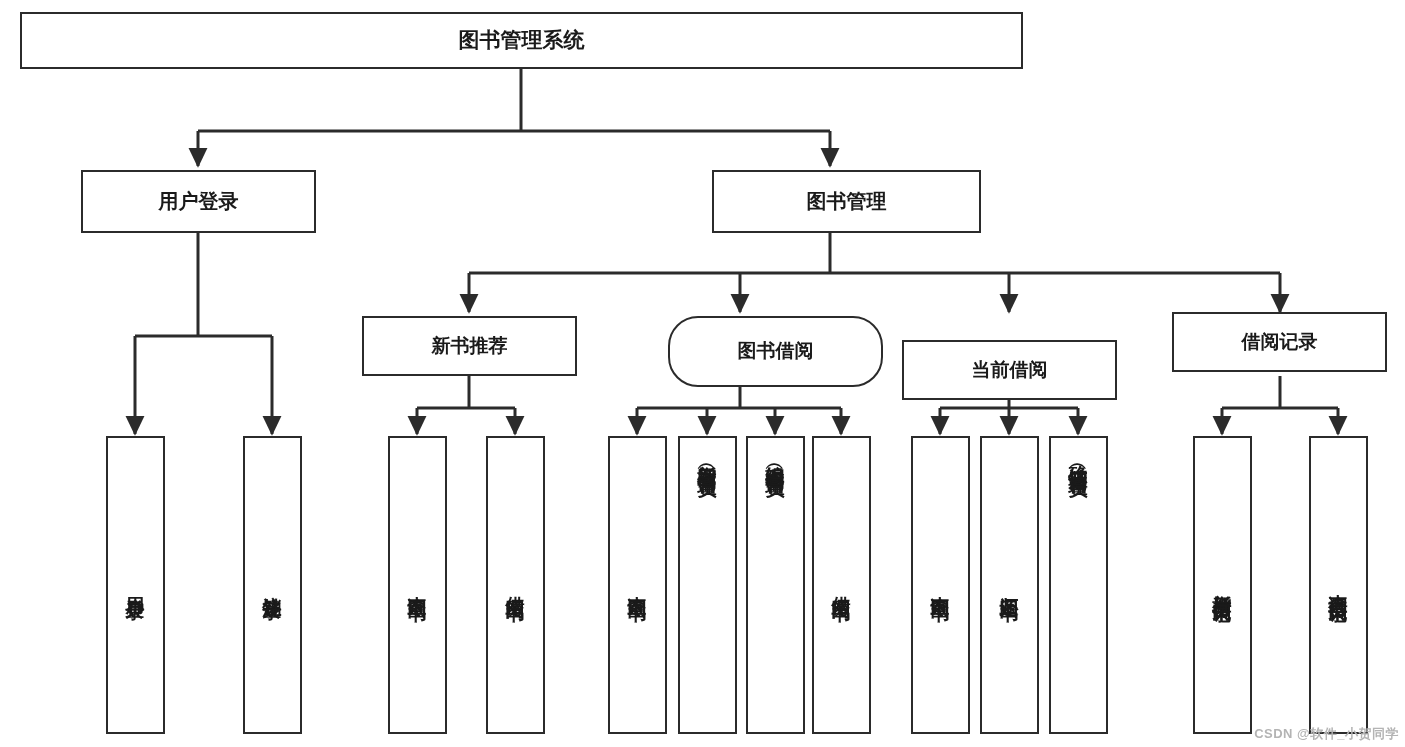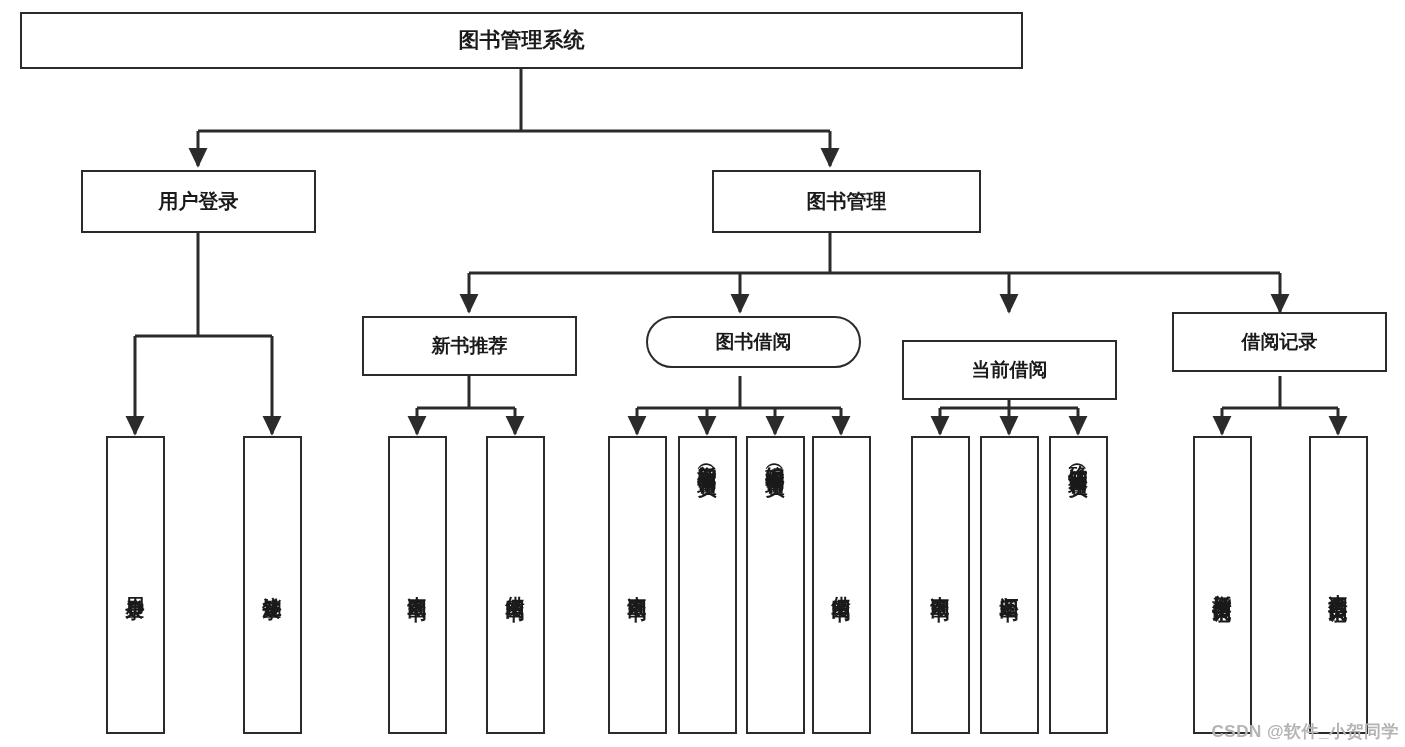--- a/index.html
+++ b/index.html
@@ -60,21 +60,21 @@
     line-height: 1;
   }
   .node-leaf.leaf-mid {
     align-items: center;
     padding-top: 0;
   }
   #watermark {
     position: absolute;
     right: 6px;
     bottom: 4px;
-    font-size: 17px;
+    font-size: 13px;
     color: #b4b4b4;
     white-space: nowrap;
     letter-spacing: 0.5px;
   }
 </style>
 </head>
 <body>
 
 <div id="diagram-root">
 
@@ -135,21 +135,21 @@
   <div class="node node-l2" style="left:81px; top:170px; width:235px; height:63px;">
     <span class="label">用户登录</span>
   </div>
   <div class="node node-l2" style="left:712px; top:170px; width:269px; height:63px;">
     <span class="label">图书管理</span>
   </div>
 
   <div class="node node-l3" style="left:362px; top:316px; width:215px; height:60px;">
     <span class="label">新书推荐</span>
   </div>
-  <div class="node node-l3" style="left:646px; top:316px; width:215px; height:52px;border-radius:30px;">
+  <div class="node node-l3" style="left:668px; top:316px; width:215px; height:71px;border-radius:30px;">
     <span class="label">图书借阅</span>
   </div>
   <div class="node node-l3" style="left:902px; top:316px; width:215px; height:60px;margin-top:24px;">
     <span class="label">当前借阅</span>
   </div>
   <div class="node node-l3" style="left:1172px; top:312px; width:215px; height:60px;">
     <span class="label">借阅记录</span>
   </div>
 
   <div class="node node-leaf leaf-mid" style="left:106px; top:436px; width:59px; height:298px;">

